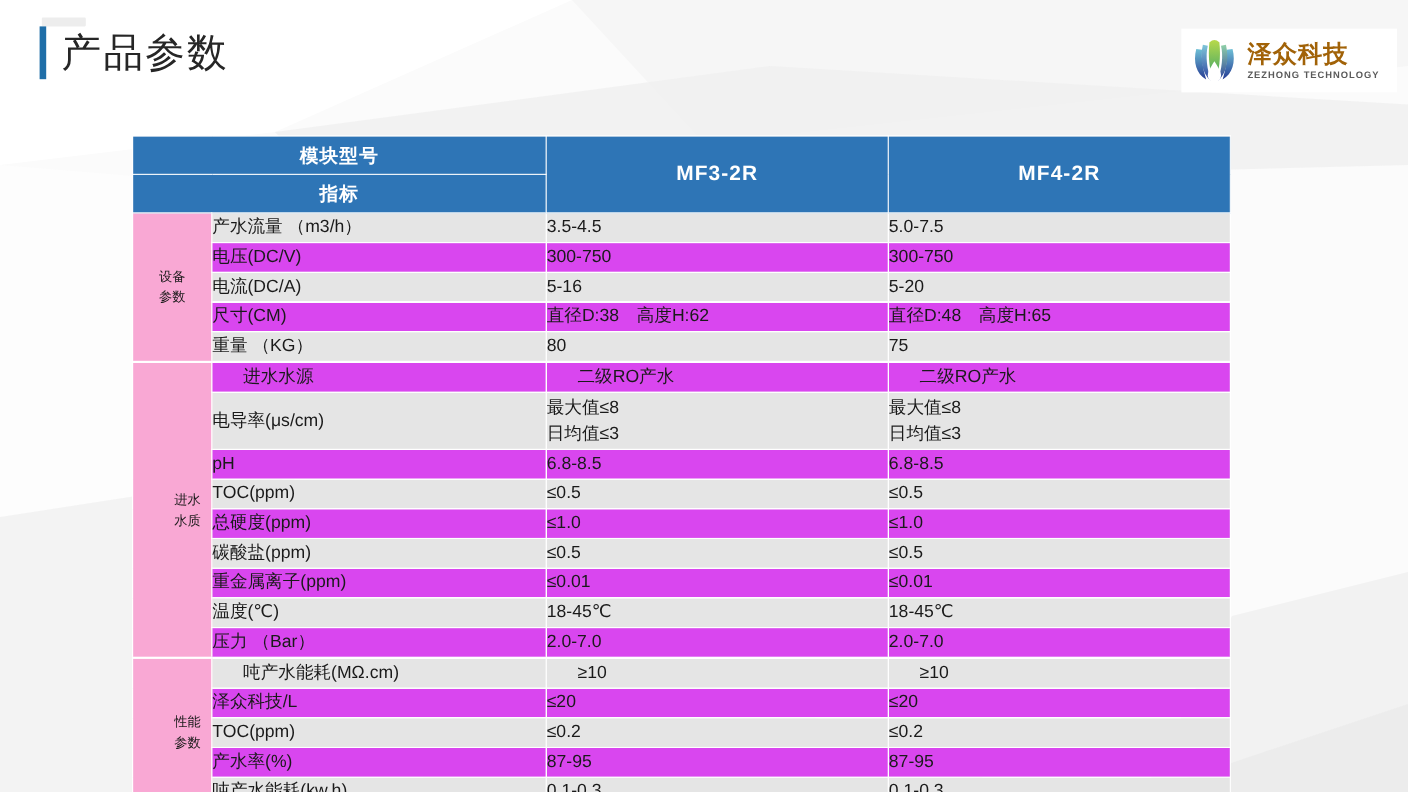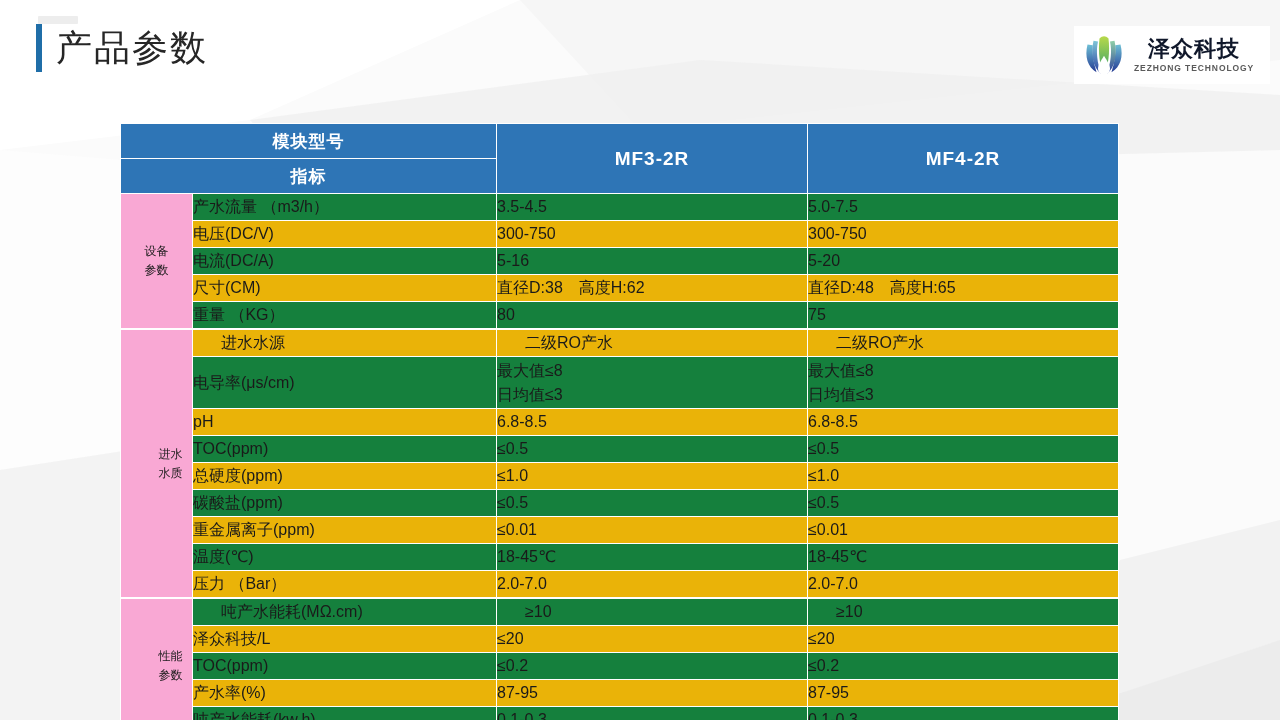--- a/index.html
+++ b/index.html
@@ -63,24 +63,23 @@
     background: #ffffff;
     display: flex;
     align-items: center;
     padding: 4px 6px;
   }
   .logo-mark { width: 48px; height: 48px; flex: none; }
   .logo-text { margin-left: 6px; line-height: 1; }
   .logo-cn {
     font-size: 22px;
     font-weight: bold;
-    color: #0f172a;
+    color: #a16207;
     letter-spacing: 1px;
     white-space: nowrap;
-    text-align: center;
   }
   .logo-en {
     font-size: 8.5px;
     font-weight: bold;
     color: #5a5a5a;
     letter-spacing: 0.9px;
     margin-top: 4px;
     white-space: nowrap;
   }
 
@@ -133,22 +132,22 @@
   
   .item, .val {
     padding: 0 6px 0 8px;
     height: 26px;
     line-height: 26px;
     white-space: nowrap;
     overflow: hidden;
   }
   .item { padding-left: 10px; }
 
-  tr.odd  .item, tr.odd  .val { background: #15803d; }
-  tr.even .item, tr.even .val { background: #eab308; }
+  tr.odd  .item, tr.odd  .val { background: #e5e5e5; }
+  tr.even .item, tr.even .val { background: #d946ef; }
 
   tr.tall .item, tr.tall .val {
     height: 52px;
     line-height: 1.45;
     white-space: normal;
     display: table-cell;
     vertical-align: middle;
   }
   .multiline span { display: block; }
 

